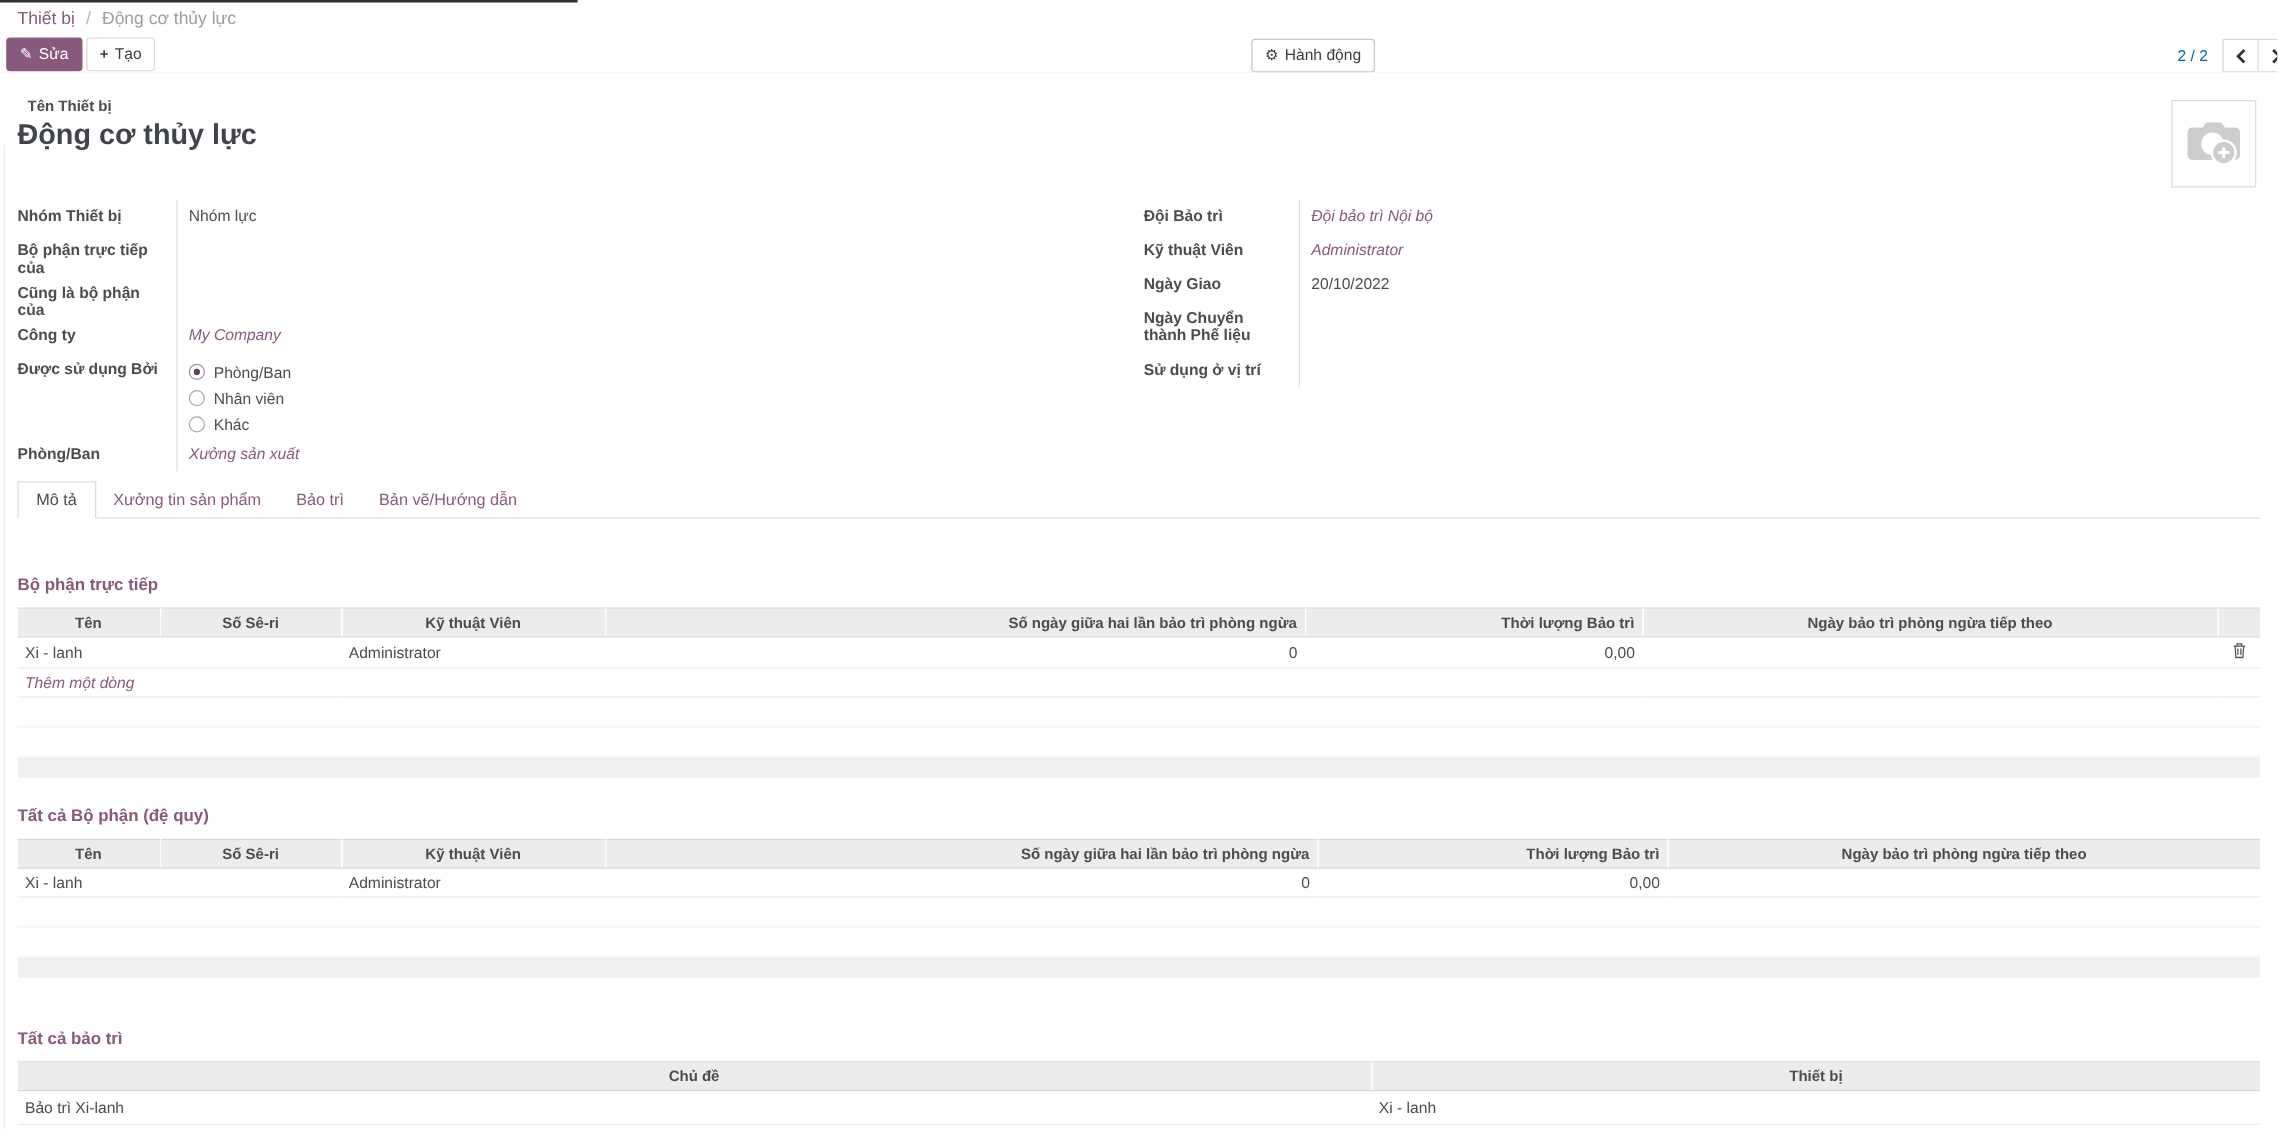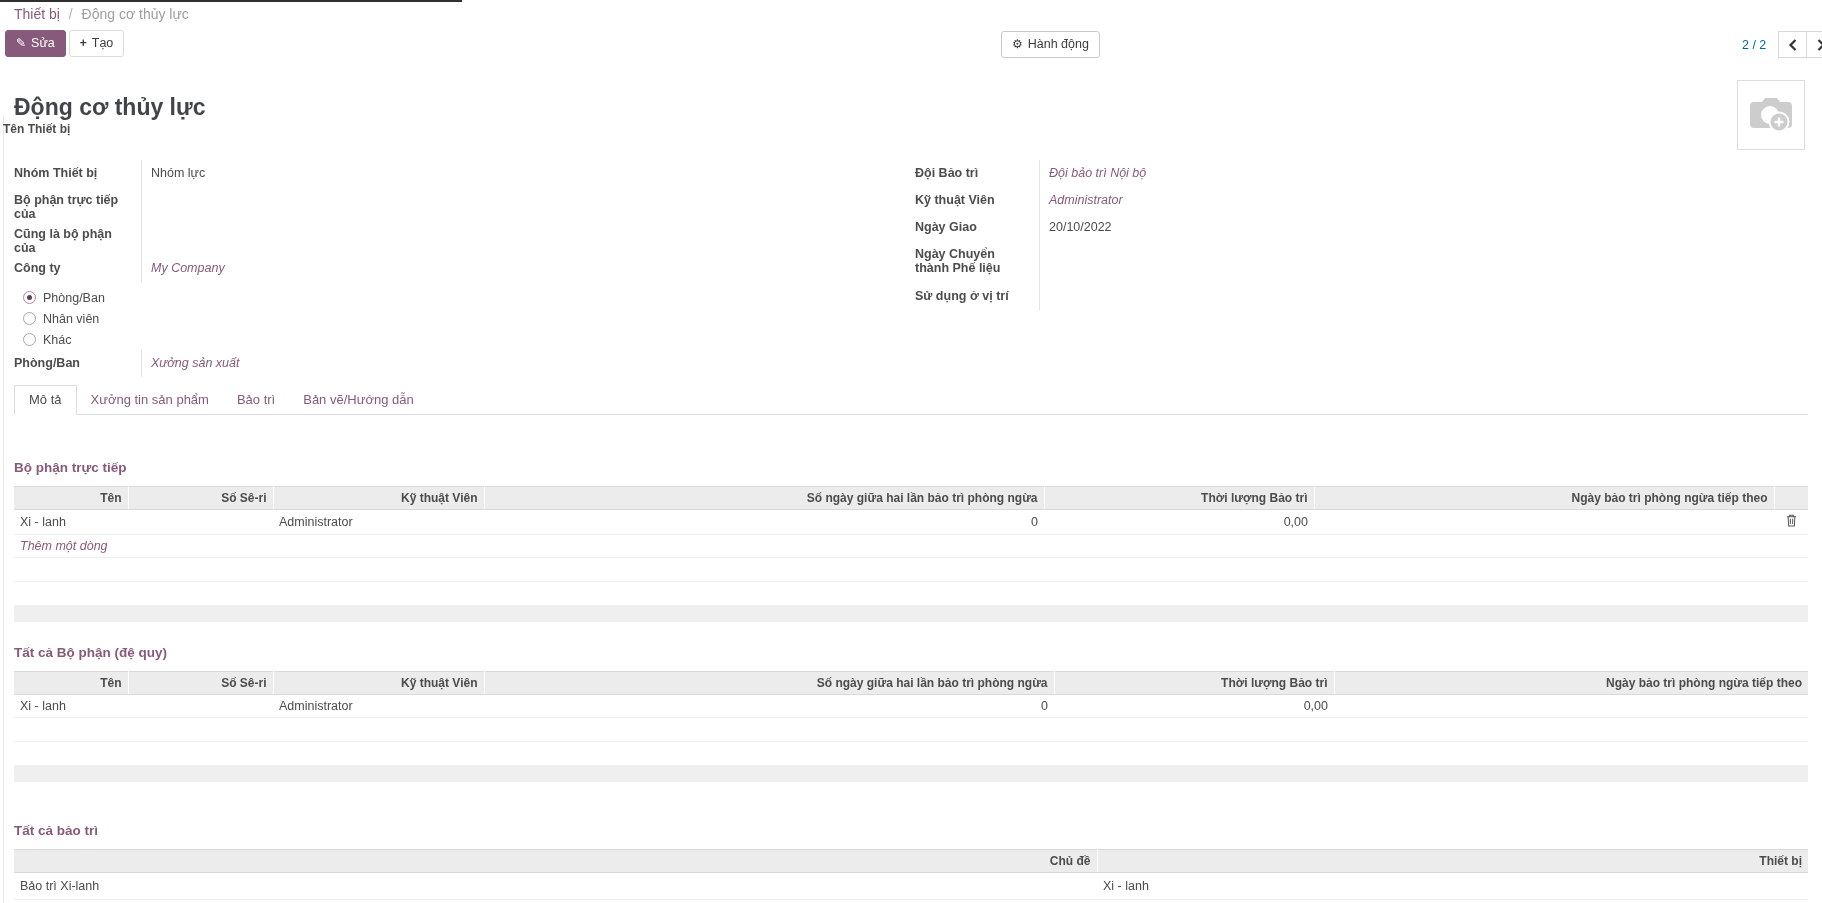--- a/index.html
+++ b/index.html
@@ -25,21 +25,21 @@
   .icon-glyph{font-size:12px;line-height:1;}
   .pager{position:absolute;top:3px;left:1742px;display:flex;align-items:center;gap:12px;white-space:nowrap;}
   .pager-value{font-size:12.5px;color:#0369a1;}
   .pager-btns{display:flex;}
   .pager-btn{width:27px;height:25px;background:#fff;border:1px solid #d8d8d8;display:flex;
              align-items:center;justify-content:center;cursor:pointer;}
   .pager-btn + .pager-btn{border-left:none;}
 
   
   .sheet{position:absolute;top:58px;left:0;right:0;bottom:0;background:#fff;}
-  .name-label{position:absolute;top:20px;left:3px;font-size:12px;font-weight:700;color:#4c4c4c;margin-top:44px;}
+  .name-label{position:absolute;top:20px;left:22px;font-size:12px;font-weight:700;color:#4c4c4c;}
   .record-name{position:absolute;top:36px;left:14px;font-size:23px;font-weight:700;color:#41454b;}
   .avatar-box{position:absolute;top:22px;left:1737px;width:66px;height:68px;border:1px solid #ddd;
               display:flex;align-items:center;justify-content:center;cursor:pointer;background:#fff;}
 
   
   .group{position:absolute;top:102px;}
   .group-left{left:14px;width:760px;}
   .group-right{left:915px;width:560px;}
   .frow{display:flex;min-height:27px;}
   .flabel{width:128px;border-right:1px solid #e2e2e2;padding:6px 8px 0 0;box-sizing:border-box;
@@ -58,21 +58,21 @@
         border-bottom:1px solid #dcdcdc;}
   .tab{padding:6px 14px 7px 14px;font-size:13px;color:#875A7B;cursor:pointer;}
   .tab.active{background:#fff;border:1px solid #dcdcdc;border-bottom:1px solid #fff;
               margin-bottom:-1px;color:#4c4c4c;}
 
   
   .section{position:absolute;left:14px;right:14px;}
   .sec-1{top:402px;} .sec-2{top:587px;} .sec-3{top:765px;}
   .section-title{font-size:13.5px;font-weight:700;color:#875A7B;margin-bottom:11px;}
   table{width:100%;border-collapse:collapse;table-layout:fixed;}
-  th{background:#ececec;font-size:12px;font-weight:700;color:#4c4c4c;text-align:right;
+  th{background:#ececec;font-size:12px;font-weight:700;color:#4c4c4c;text-align:center;
      padding:4px 6px;border-top:1px solid #d9d9d9;border-bottom:1px solid #d9d9d9;
      border-right:1px solid #fcfcfc;overflow:hidden;white-space:nowrap;cursor:pointer;}
   th:last-child{border-right:none;}
   td{font-size:12.5px;color:#4c4c4c;padding:4px 6px;border-bottom:1px solid #ededed;
      overflow:hidden;white-space:nowrap;}
   .num{text-align:right;}
   .row-clickable{cursor:pointer;}
   .add-row td{border-bottom:1px solid #ededed;}
   .empty-row td{height:15px;border-bottom:1px solid #f1f1f1;}
   .stripe-row td{height:8px;background:#efeff0;border-bottom:none;}
@@ -149,20 +149,21 @@
       </div>
       <div class="frow">
         <div class="flabel">Cũng là bộ phận của</div>
         <div class="fval"></div>
       </div>
       <div class="frow">
         <div class="flabel">Công ty</div>
         <div class="fval"><span class="link">My Company</span></div>
       </div>
       <div class="frow">
+        <div class="flabel">Được sử dụng Bởi</div>
         <div class="fval" style="padding-top:5px;">
           <div class="radio-opt">
             <span class="rc checked"></span>
             <span>Phòng/Ban</span>
           </div>
           <div class="radio-opt">
             <span class="rc"></span>
             <span>Nhân viên</span>
           </div>
           <div class="radio-opt">

